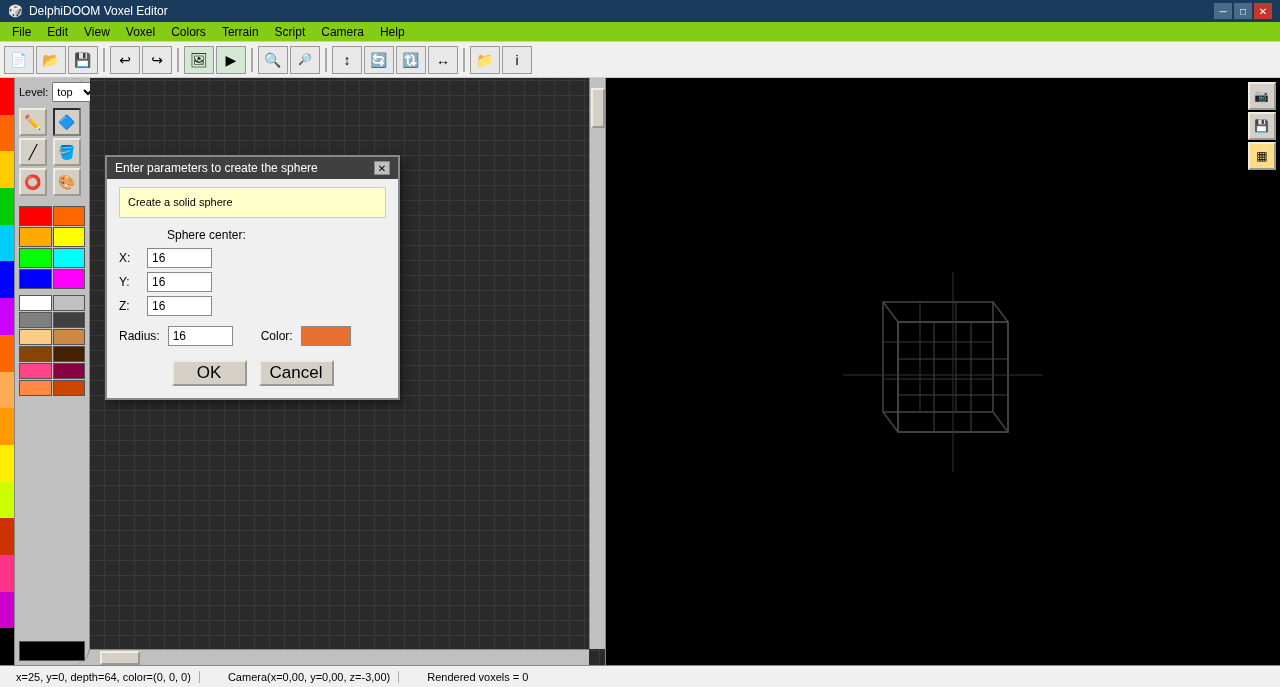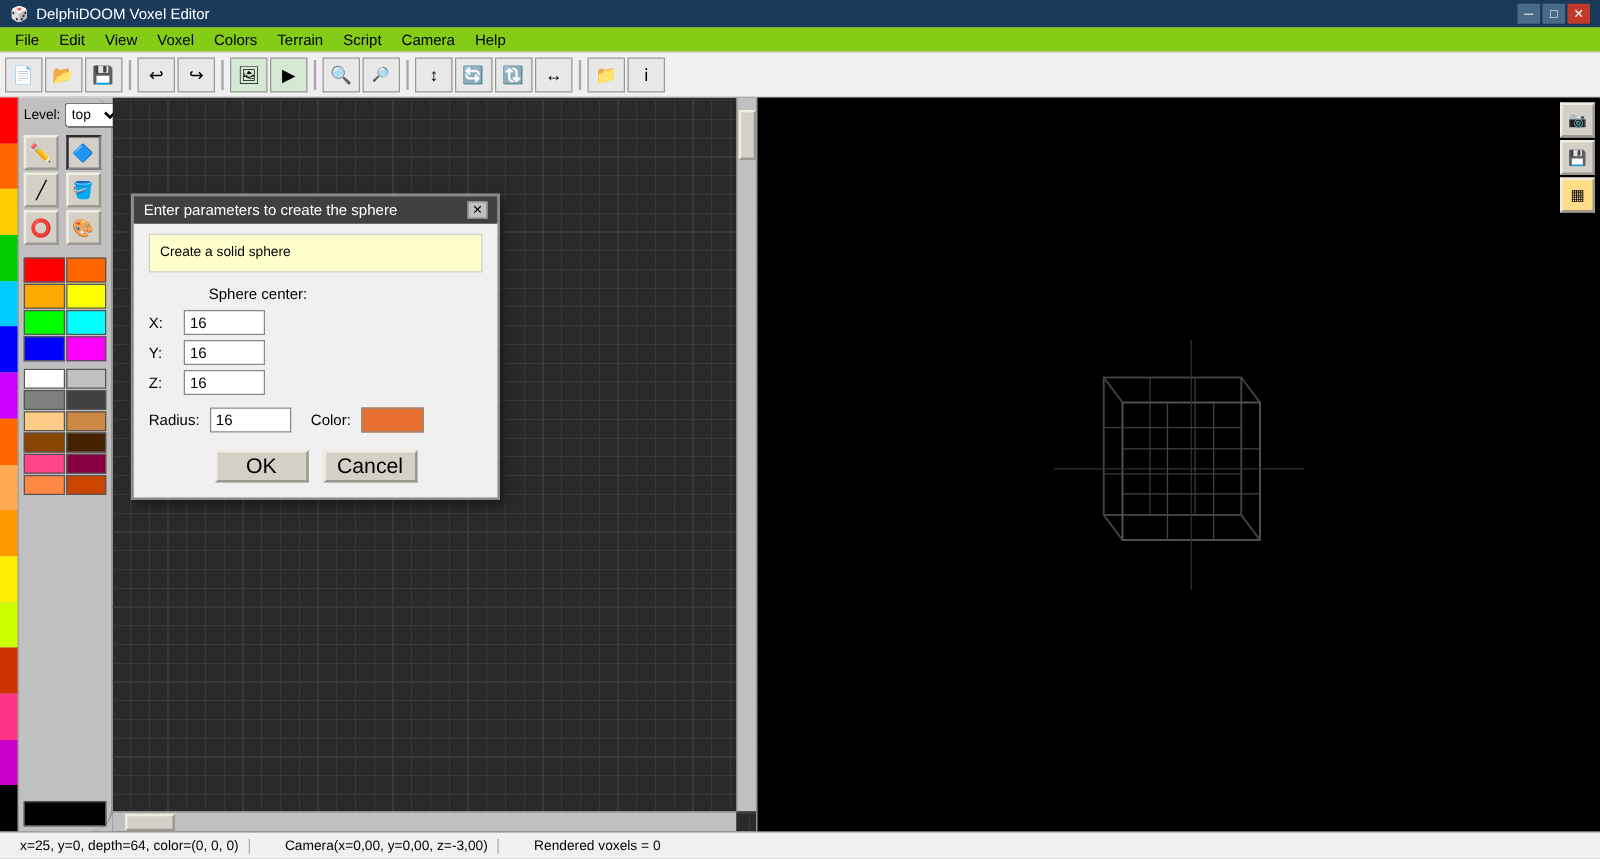--- a/index.html
+++ b/index.html
@@ -309,21 +309,21 @@
       font-size: 12px;
     }
     .radius-input {
       width: 65px;
       height: 20px;
       border: 1px solid #888;
       padding: 1px 4px;
       font-size: 12px;
       background: white;
     }
-    .color-label { margin-left: 8px; }
+    .color-label { margin-left: 20px; }
     .color-swatch-btn {
       width: 50px; height: 20px;
       background: #e87030;
       border: 1px solid #888;
       cursor: pointer;
     }
 
     .dialog-buttons {
       display: flex;
       justify-content: center;

